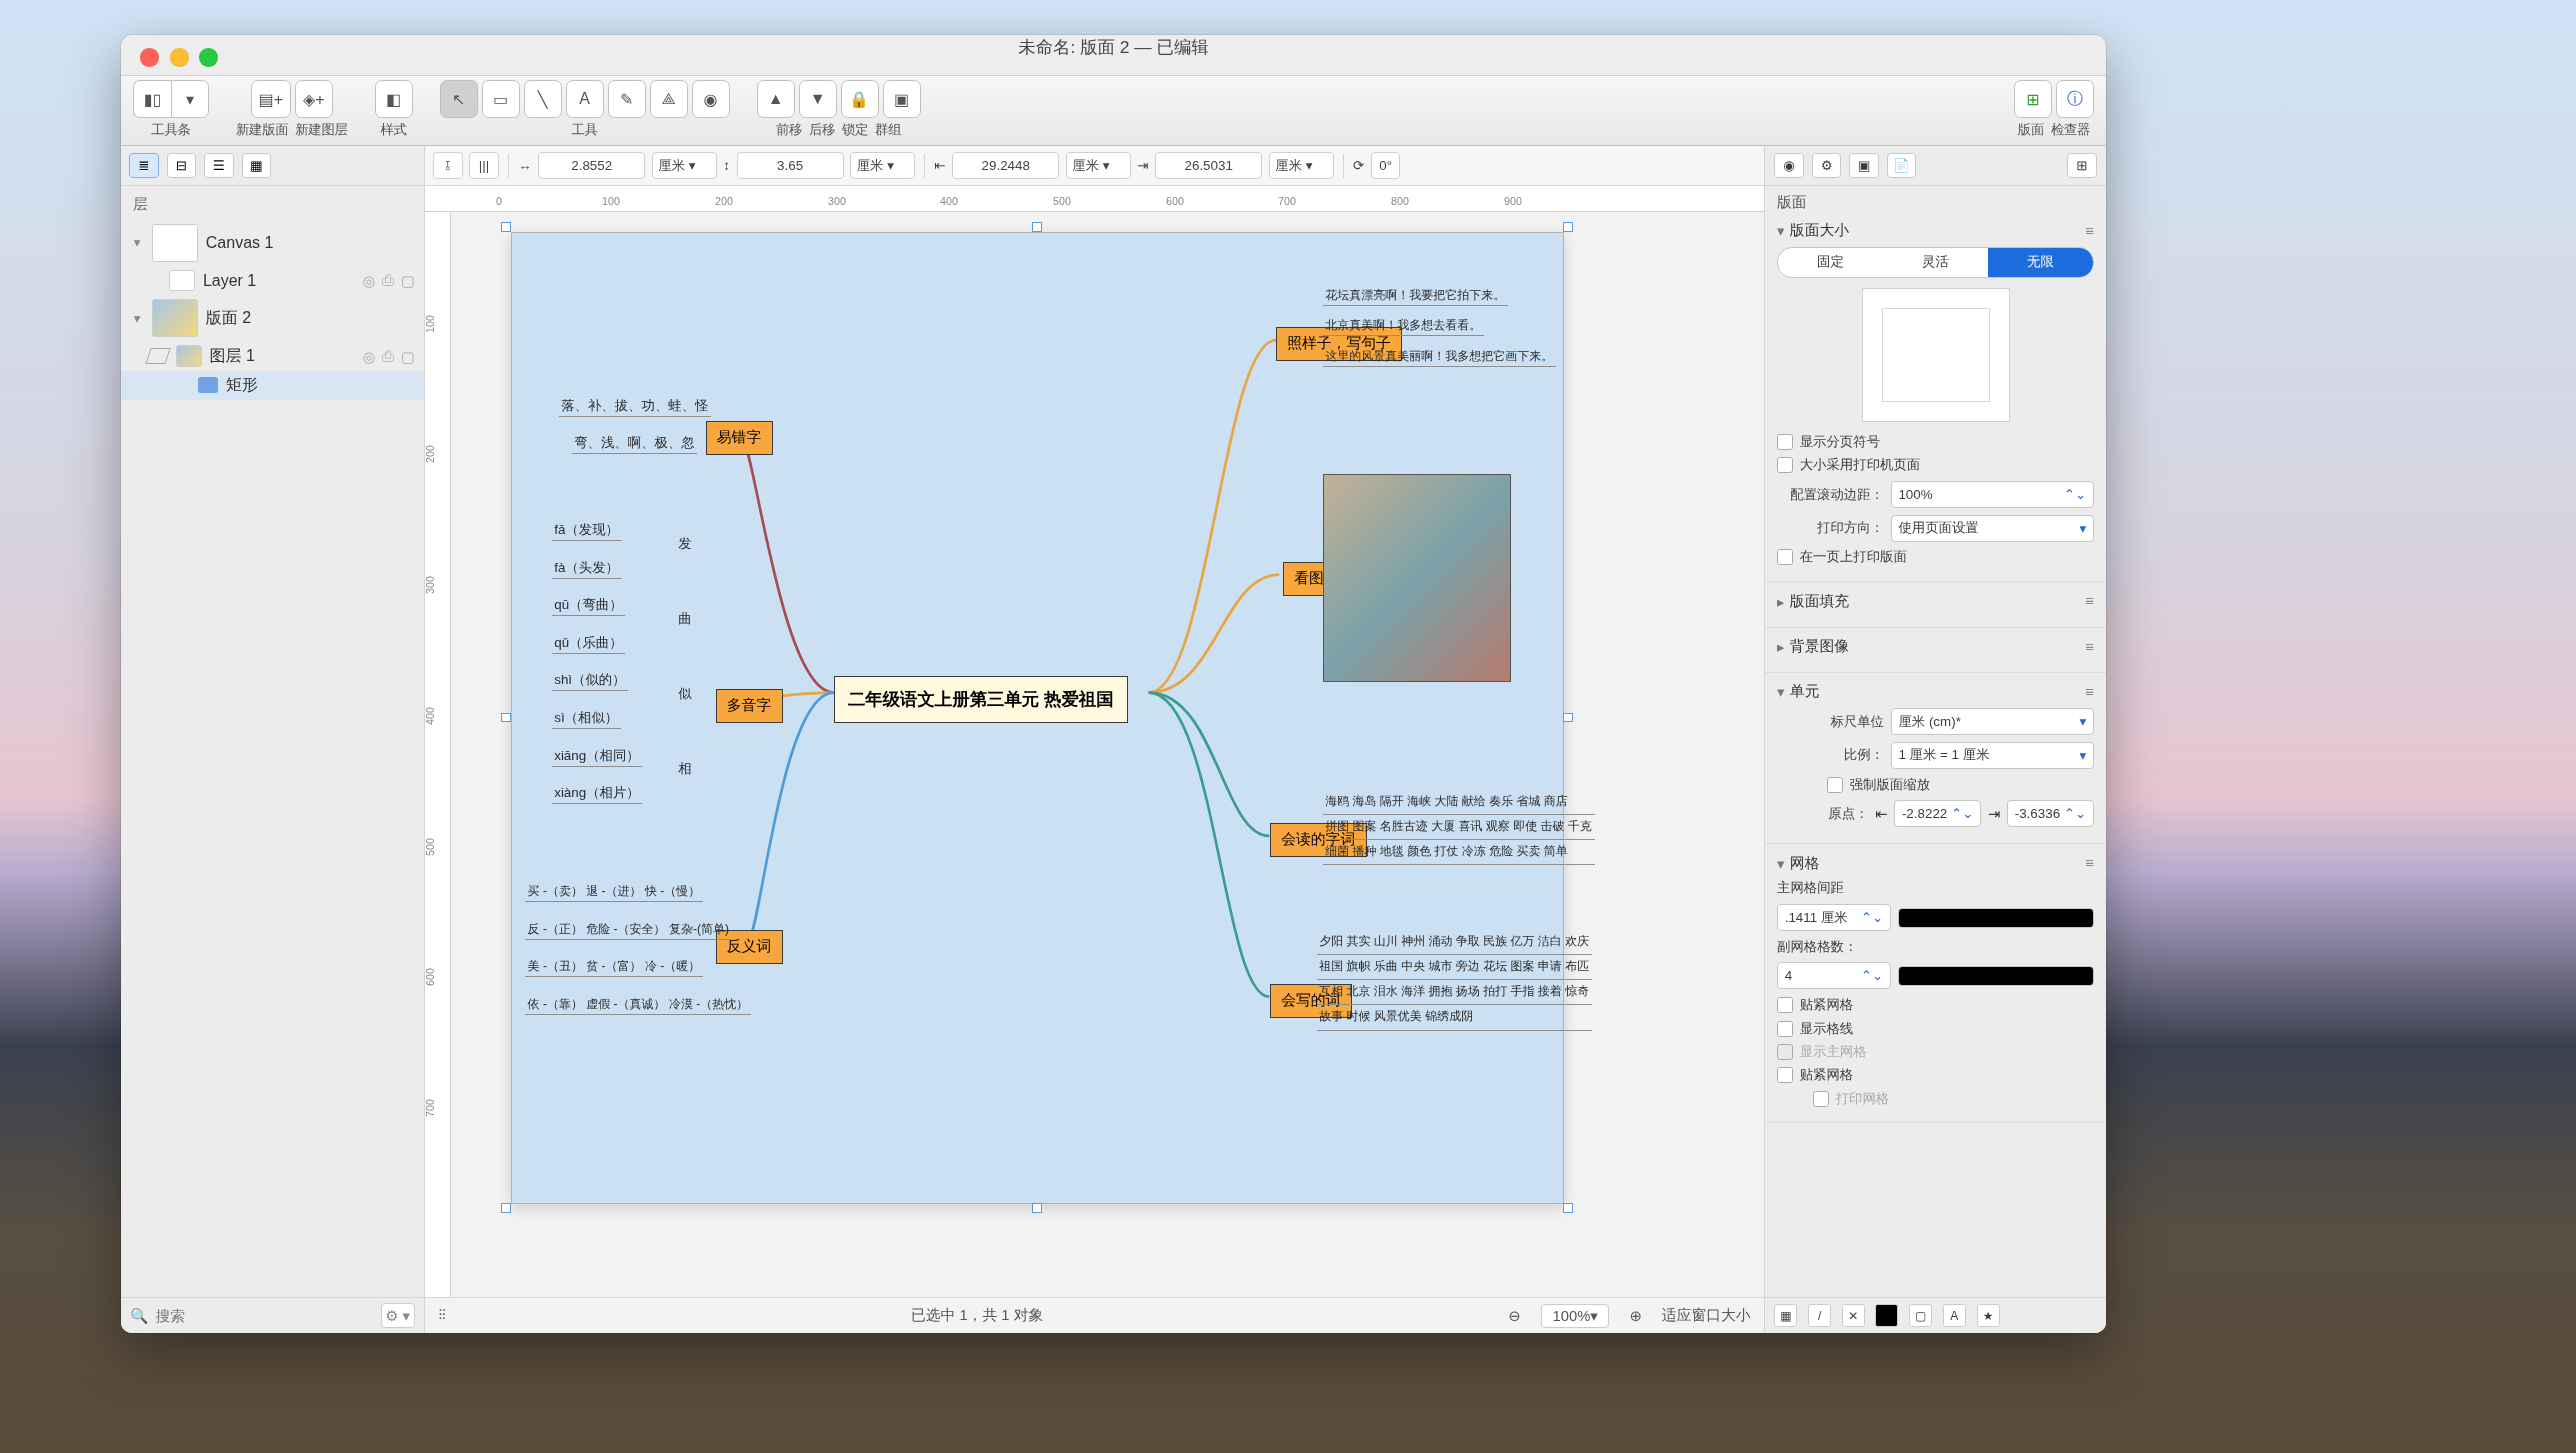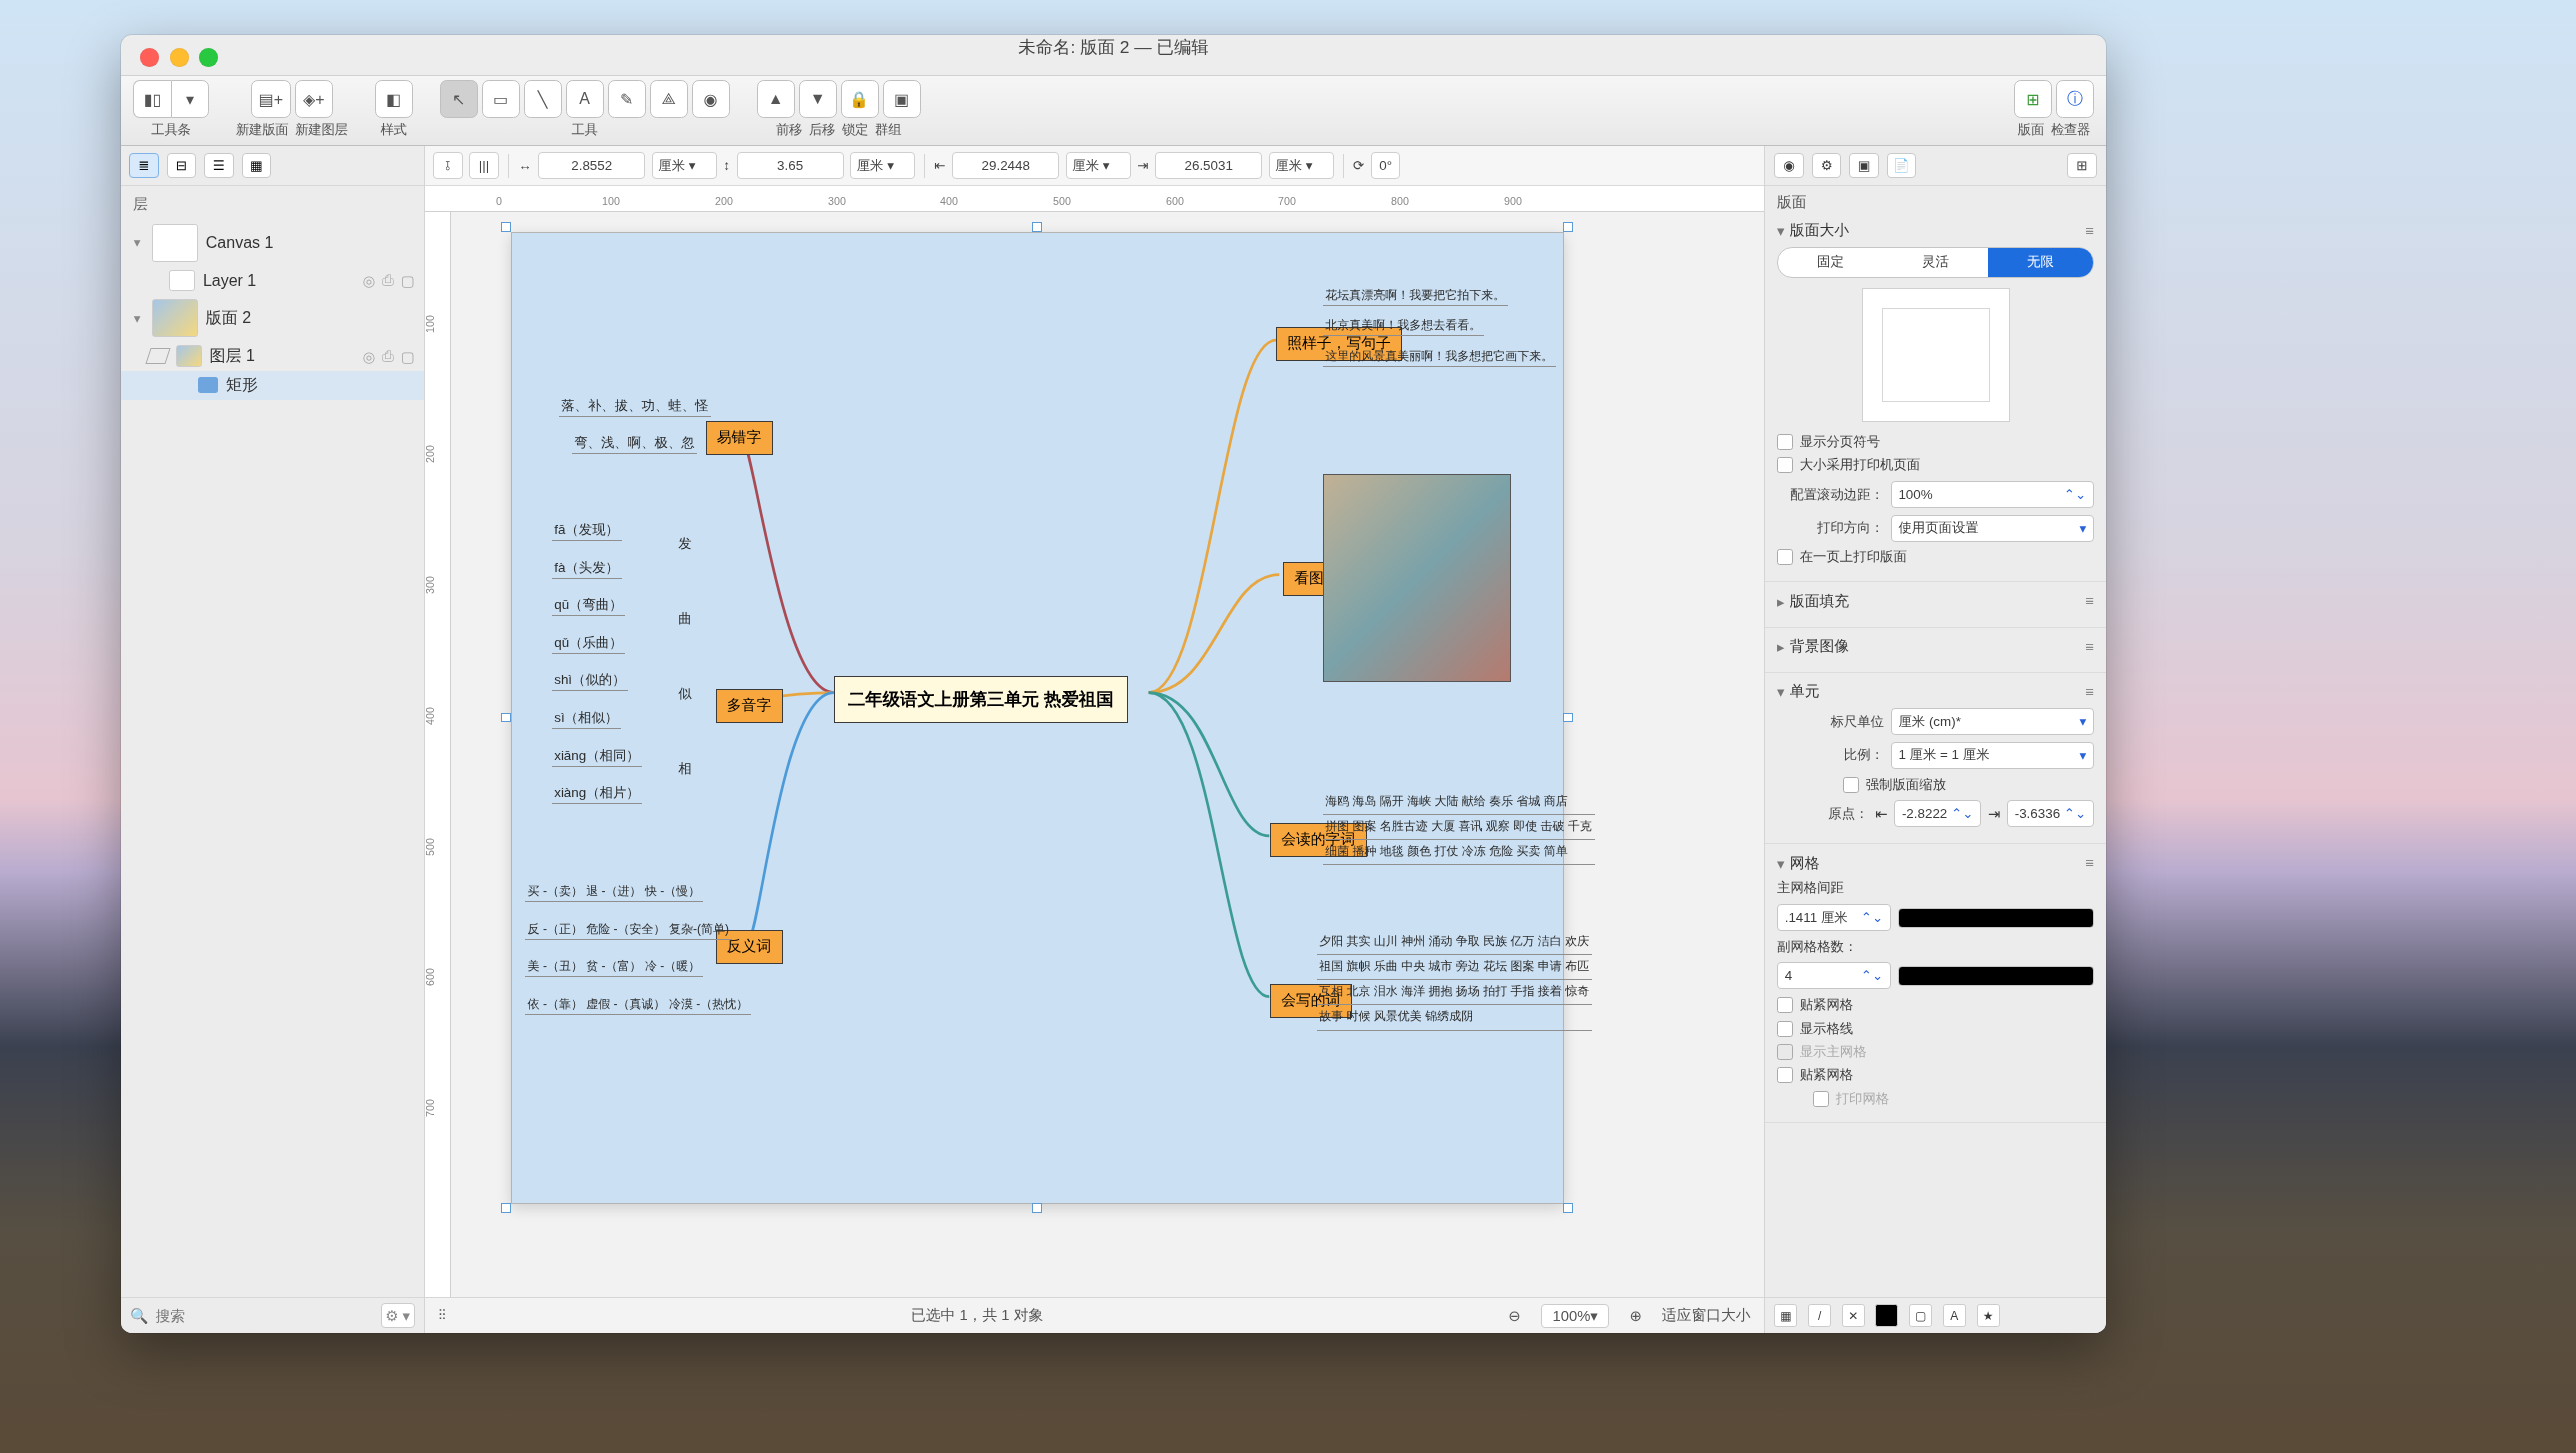--- a/index.html
+++ b/index.html
@@ -475,21 +475,21 @@
                 <span class="caret">▾</span>
               </div>
             </div>
           <div class="row">
               <span class="lbl">比例：</span>
               <div class="ctl">
                 <span>1 厘米 = 1 厘米</span>
                 <span class="caret">▾</span>
               </div>
             </div>
-          <div class="chk" style="margin-left:66px;">
+          <div class="chk" style="margin-left:50px;">
               <span class="box"></span>
               <span>强制版面缩放</span>
             </div>
           <div class="row">
               <span class="lbl">原点：</span>
             <span>⇤</span>
               <div class="ctl" style="flex:0 0 87px;">
                 <span>-2.8222</span>
                 <span class="caret">⌃⌄</span>
               </div>

